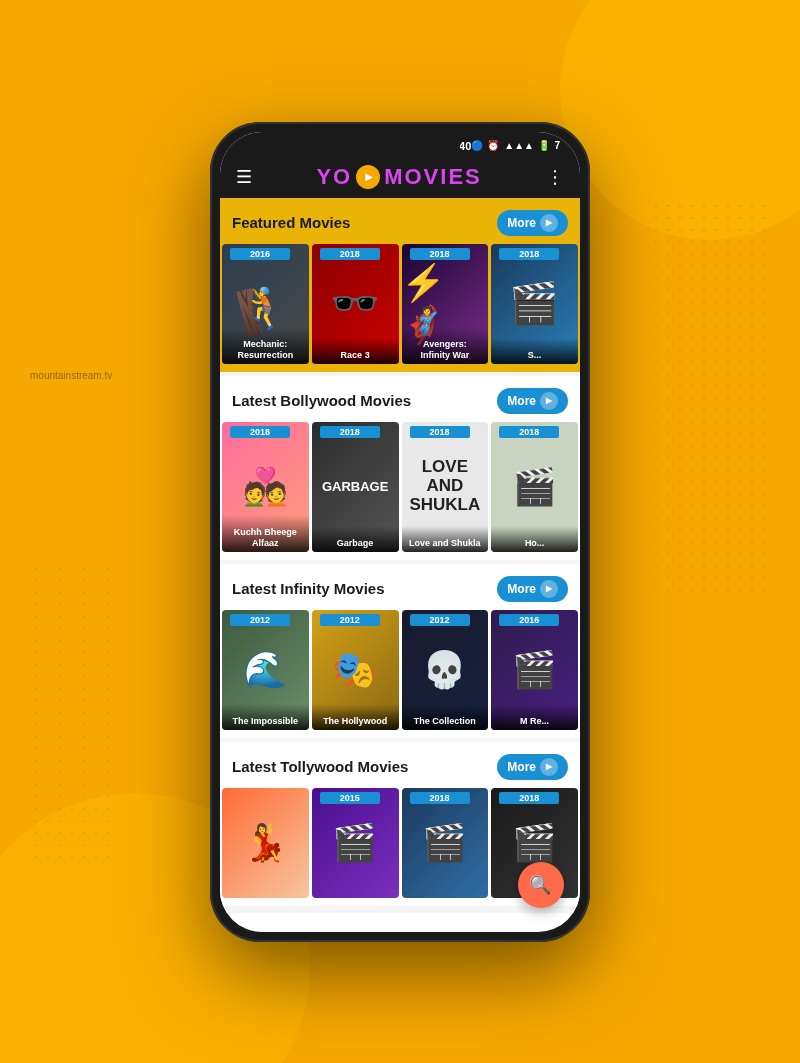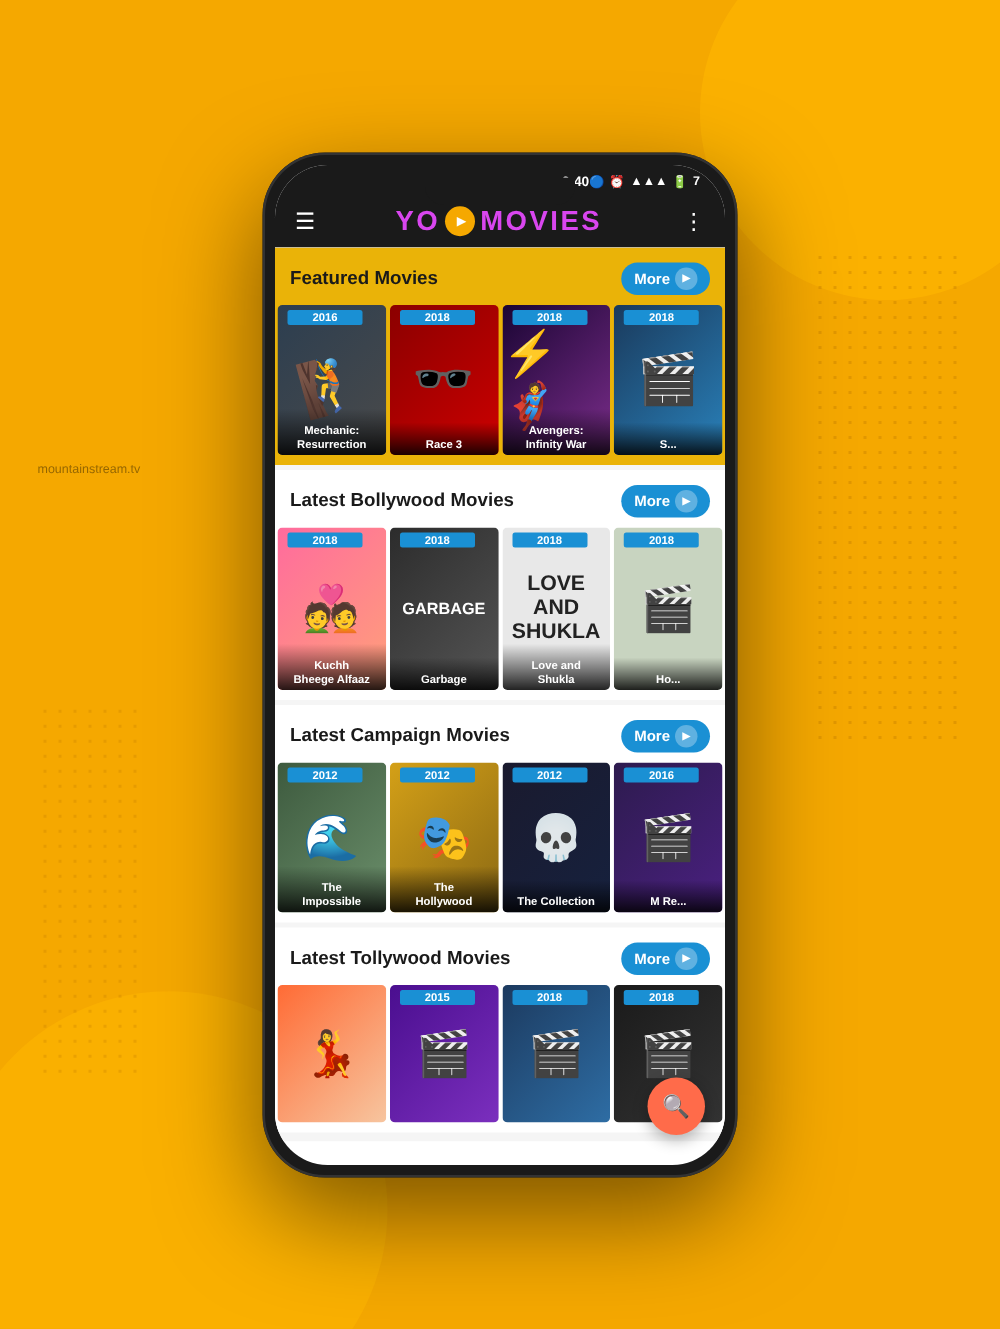--- a/index.html
+++ b/index.html
@@ -219,21 +219,21 @@
     }
     .movie-title-overlay {
       position: absolute;
       bottom: 0;
       left: 0;
       right: 0;
       background: linear-gradient(transparent, rgba(0,0,0,0.85));
       color: white;
       font-size: 9px;
       font-weight: 600;
-      padding: 12px 12px 3px;
+      padding: 12px 1px 3px;
       text-align: center;
       line-height: 1.2;
     }
     
     .poster-mechanic {
       background: linear-gradient(135deg, #2c3e50, #4a4a4a);
       position: relative;
     }
     .poster-race3 {
       background: linear-gradient(135deg, #8B0000, #cc0000);
@@ -453,21 +453,21 @@
                 <div style="font-size:36px;">🎬</div>
               </div>
               <div class="movie-title-overlay">Ho...</div>
             </div>
           </div>
         </div>
       </div>
 
       <div class="section section-hollywood">
         <div class="section-header">
-          <span class="section-title">Latest Campaign Movies</span>
+          <span class="section-title">Latest Infinity Movies</span>
           <button class="more-btn">
             <span>More</span>
             <span class="play-circle">▶</span>
           </button>
         </div>
         <div class="movies-row hollywood-row">
           <div class="movie-card">
             <div class="movie-thumb poster-impossible" style="height:120px;">
               <span class="year-badge">2012</span>
               <div class="poster-content">

